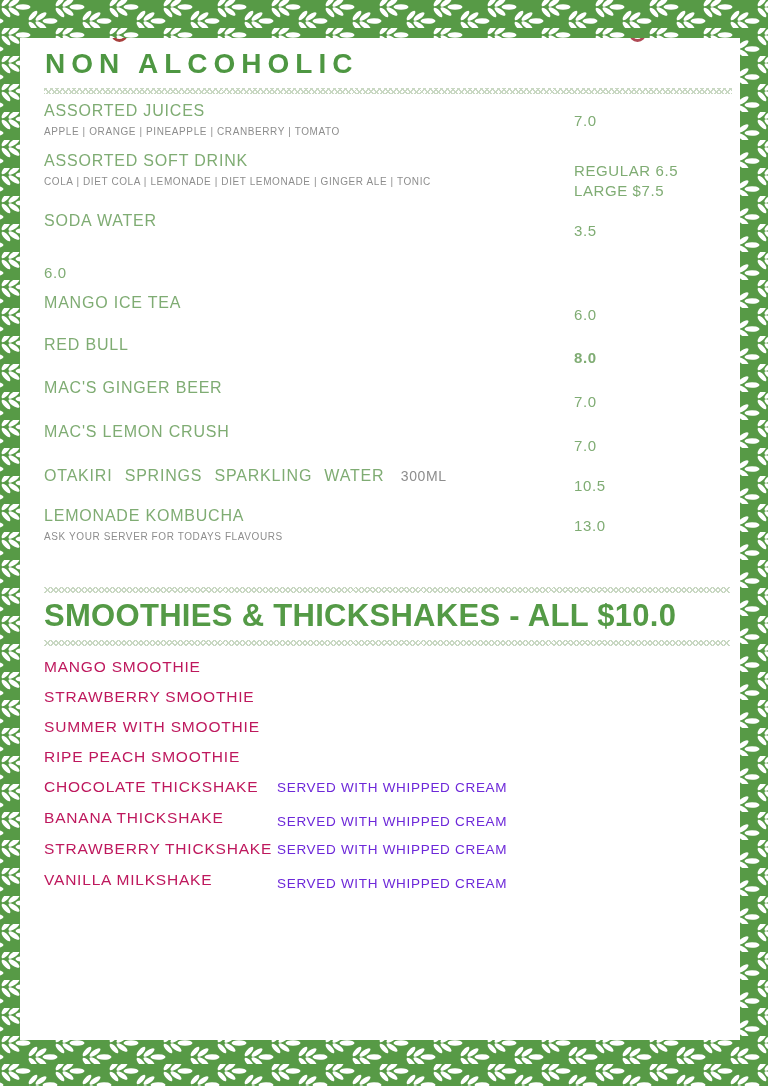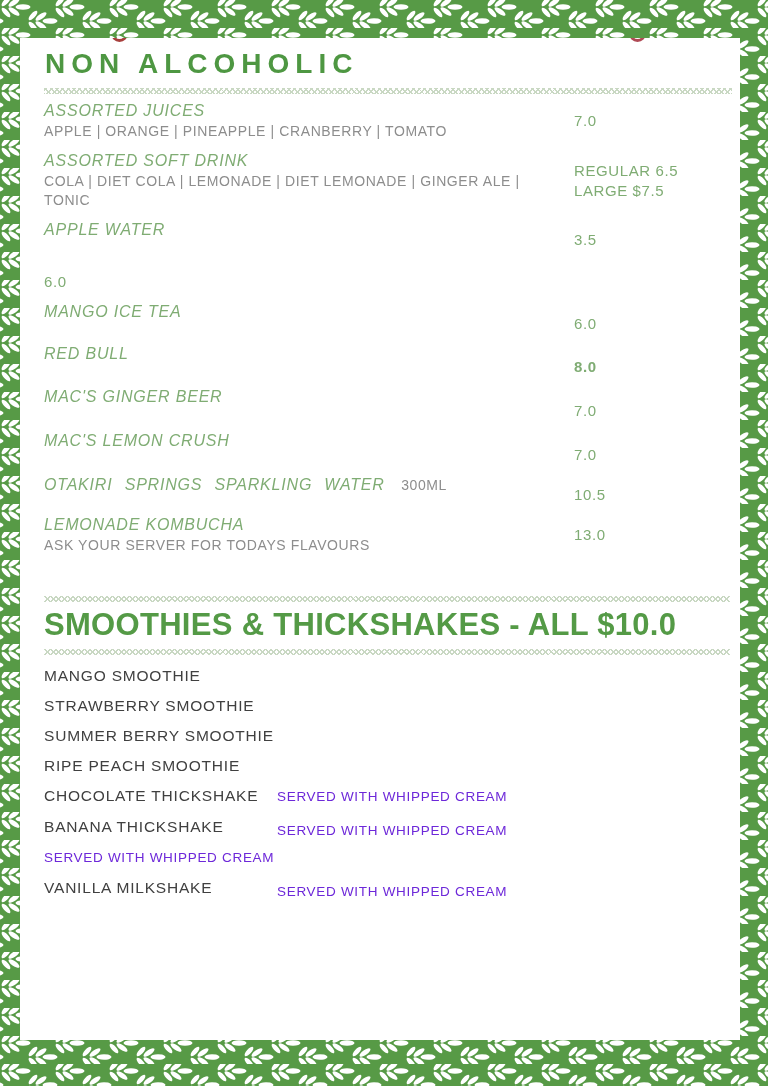--- a/index.html
+++ b/index.html
@@ -36,24 +36,24 @@
       repeating-linear-gradient(-45deg, #c9d8c3 0 1.4px, transparent 1.4px 4px);
   }
   .sep.short { width:686px; }
 
   .na-list { margin-top:8px; }
   .row {
     display:grid; grid-template-columns:1fr 158px;
     align-items:start; margin-bottom:11px;
   }
   .item-name {
-    color:#7fac73; font-size:16px; letter-spacing:0.8px; line-height:18px;font-style:italic;
+    color:#7fac73; font-size:16px; letter-spacing:0.8px; line-height:18px;
   }
   .item-desc {
-    color:#8d8d8d; font-size:14px; letter-spacing:0.6px; line-height:19px;
+    color:#8d8d8d; font-size:10px; letter-spacing:0.6px; line-height:19px;
     max-width:522px; margin-top:2px;
   }
   .price {
     color:#7fac73; font-size:15px; letter-spacing:0.6px; line-height:20px;
     padding-top:1px;
     margin-top:8px;
   }
   .size-tag {
     color:#8d8d8d; font-size:14px; letter-spacing:0.6px; margin-left:12px;text-align:center;
   }
@@ -64,21 +64,21 @@
     font-size:31px; font-weight:bold; letter-spacing:0.3px;
     color:#549a46; margin:5px 0 6px 0;
   }
 
   .sm-list { margin-top:13px; }
   .sm-row {
     display:grid; grid-template-columns:233px 1fr;
     align-items:baseline; margin-bottom:14px;
   }
   .sm-name {
-    color:#404040; font-size:15.5px; letter-spacing:0.8px; line-height:16px;
+    color:#be185d; font-size:15.5px; letter-spacing:0.8px; line-height:16px;
   }
   .sm-note {
     color:#6d28d9; font-size:13.5px; letter-spacing:0.7px; line-height:16px;
   }
 </style>
 </head>
 <body>
 
 <div class="page">
 
@@ -127,21 +127,21 @@
           <div class="item-name">ASSORTED SOFT DRINK</div>
           <div class="item-desc">COLA | DIET COLA | LEMONADE | DIET LEMONADE | GINGER ALE | TONIC</div>
         </div>
         <div class="price">
           <div>REGULAR 6.5</div>
           <div>LARGE $7.5</div>
         </div>
       </div>
 
       <div class="row" style="margin-top:3px;">
-        <div class="item-name">APPLE WATER</div>
+        <div class="item-name">SODA WATER</div>
         <div class="price">3.5</div>
       </div>
 
       <div class="row">
         <div class="price" style="padding-top:3px;">6.0</div>
       </div>
 
       <div class="row">
         <div class="item-name">MANGO ICE TEA</div>
         <div class="price" style="padding-top:3px;">6.0</div>
@@ -192,40 +192,41 @@
         <div class="sm-name">MANGO SMOOTHIE</div>
         <div class="sm-note"></div>
       </div>
 
       <div class="sm-row">
         <div class="sm-name">STRAWBERRY SMOOTHIE</div>
         <div class="sm-note"></div>
       </div>
 
       <div class="sm-row">
-        <div class="sm-name">SUMMER BERRY SMOOTHIE</div>
+        <div class="sm-name">SUMMER WITH SMOOTHIE</div>
         <div class="sm-note"></div>
       </div>
 
       <div class="sm-row">
         <div class="sm-name">RIPE PEACH SMOOTHIE</div>
         <div class="sm-note"></div>
       </div>
 
       <div class="sm-row">
         <div class="sm-name">CHOCOLATE THICKSHAKE</div>
         <div class="sm-note">SERVED WITH WHIPPED CREAM</div>
       </div>
 
       <div class="sm-row">
         <div class="sm-name">BANANA THICKSHAKE</div>
         <div class="sm-note" style="position:relative; top:3px;">SERVED WITH WHIPPED CREAM</div>
       </div>
 
       <div class="sm-row">
+        <div class="sm-name">STRAWBERRY THICKSHAKE</div>
         <div class="sm-note">SERVED WITH WHIPPED CREAM</div>
       </div>
 
       <div class="sm-row">
         <div class="sm-name">VANILLA MILKSHAKE</div>
         <div class="sm-note" style="position:relative; top:3px;">SERVED WITH WHIPPED CREAM</div>
       </div>
 
     </div>
 

